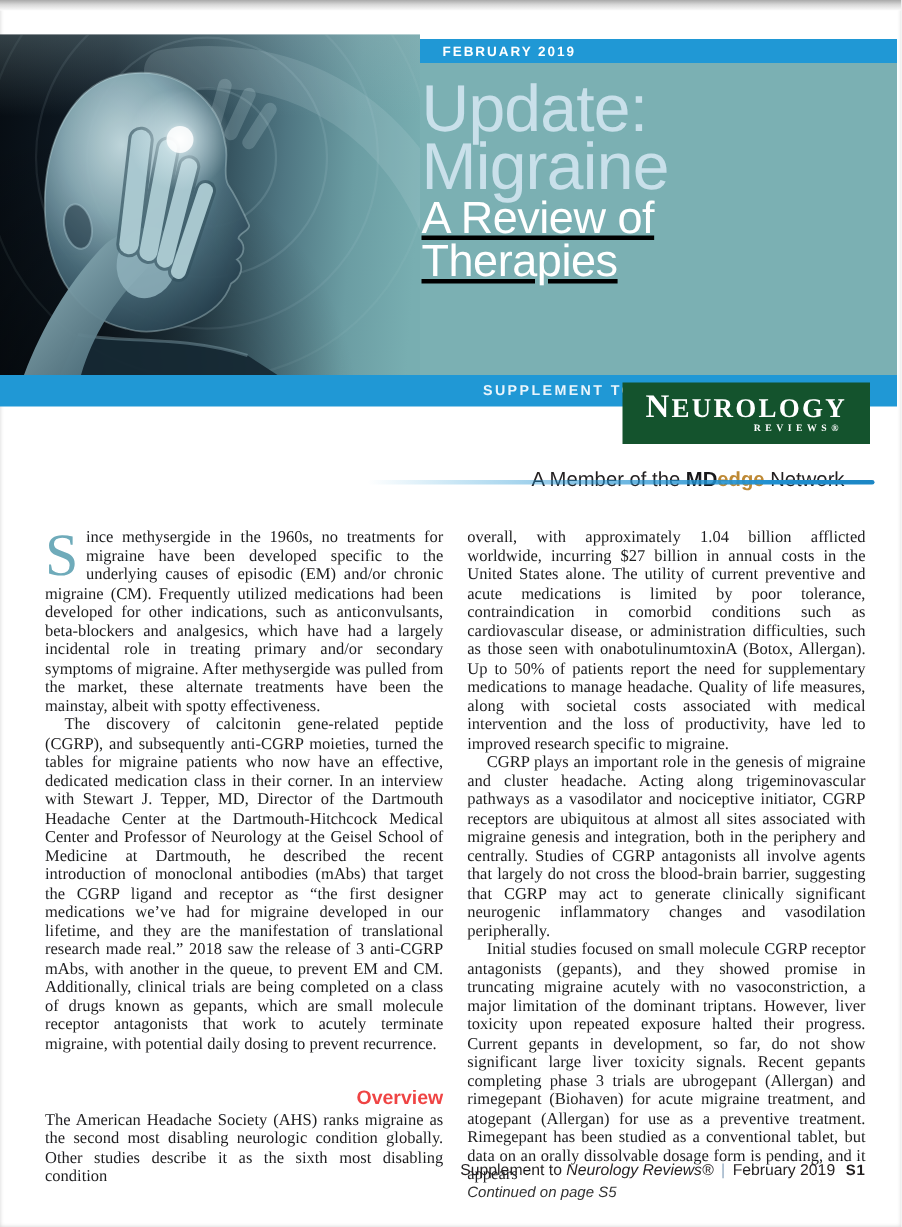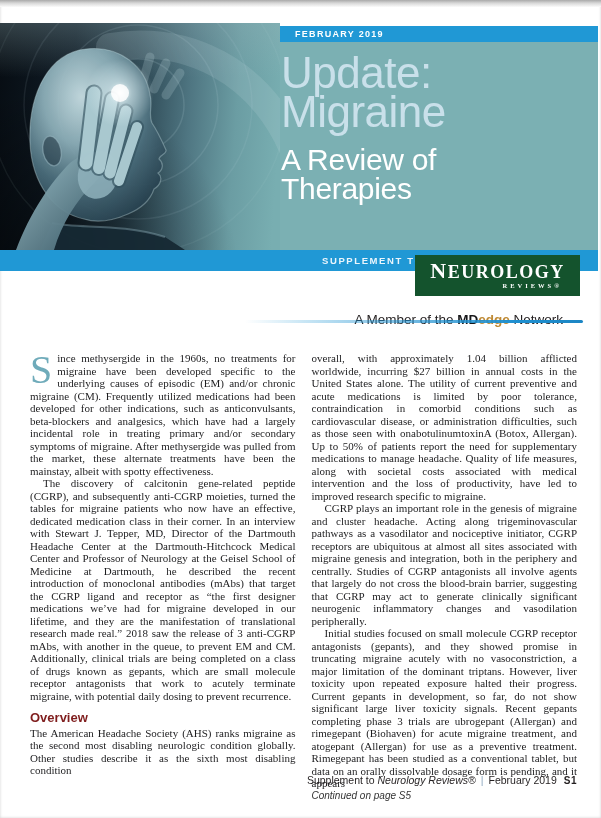--- a/index.html
+++ b/index.html
@@ -15,21 +15,21 @@
        radial-gradient(circle at 18% 112%, rgba(0,0,0,.55), rgba(0,0,0,0) 55%),
        linear-gradient(180deg, rgba(152,182,187,.30), rgba(152,182,187,0) 24%),
        linear-gradient(94deg,#070d13 0%,#101c26 26%,#29424e 47%,#4f7682 66%,#6b9da3 82%,#78aeb1 97%);}
   .photo svg{position:absolute;left:0;top:0;}
   .teal-panel{position:absolute;left:280px;top:19px;width:318px;height:208px;background:#7bb0b3;}
   .date-bar{position:absolute;left:280px;top:3px;width:318px;height:16px;background:#2098d5;
      color:#ffffff;font-size:9px;font-weight:bold;letter-spacing:1.3px;line-height:16px;
      padding-left:15px;box-sizing:border-box;}
   .title-block{position:absolute;left:281px;top:30px;width:300px;}
   .title-line{font-size:44px;line-height:39px;font-weight:400;color:#c9e0ea;letter-spacing:-.5px;}
-  .subtitle-block{margin-top:14px;}
+  .subtitle-block{text-decoration:underline;}
   .subtitle-line{font-size:30px;line-height:29px;font-weight:400;color:#ffffff;letter-spacing:-.3px;}
 
   
   .supplement-bar{position:absolute;left:0;top:250px;width:598px;height:21px;background:#2098d5;}
   .supplement-label{position:absolute;left:322px;top:0;height:21px;line-height:21px;
      color:#eaf5fc;font-size:9.5px;font-weight:bold;letter-spacing:1.6px;}
   .logo-box{position:absolute;left:415px;top:255px;width:165px;height:41px;background:#14532d;
      text-align:center;box-sizing:border-box;padding-top:7px;}
   .logo-name{color:#ffffff;font-family:"Liberation Serif",serif;font-weight:bold;
      font-size:18px;letter-spacing:1.5px;line-height:18px;}
@@ -44,21 +44,21 @@
 
   
   .article{position:absolute;left:30px;top:352px;width:547px;display:flex;gap:16px;
      font-family:"Liberation Serif",serif;font-size:11px;line-height:12.5px;color:#1d1d1f;}
   .col{width:265.5px;}
   .article p{margin:0;text-align:justify;}
   .p-indent{text-indent:13px;}
   .dropcap{float:left;font-size:40px;line-height:33px;padding:1px 5px 0 0;color:#6fabba;
      font-family:"Liberation Serif",serif;}
   .overview-heading{font-family:"Liberation Sans",sans-serif;font-size:13px;font-weight:bold;
-     color:#7f1d1d;margin:10px 0 2px 0;}
+     color:#ef4444;margin:24px 0 2px 0;text-align:right;}
   .continued{text-align:left;font-style:italic;font-size:10px;margin-top:2px;
      font-family:"Liberation Sans",sans-serif;color:#333333;}
 
   
   .footer{position:absolute;top:774px;right:24px;font-size:10.5px;color:#231f20;
      font-family:"Liberation Sans",sans-serif;}
   .footer .journal{font-style:italic;}
   .footer .pipe{color:#8fa9c0;margin:0 5px;}
   .footer .pagenum{font-weight:bold;font-size:10px;margin-left:7px;letter-spacing:.5px;margin-top:12px;}
 </style>

